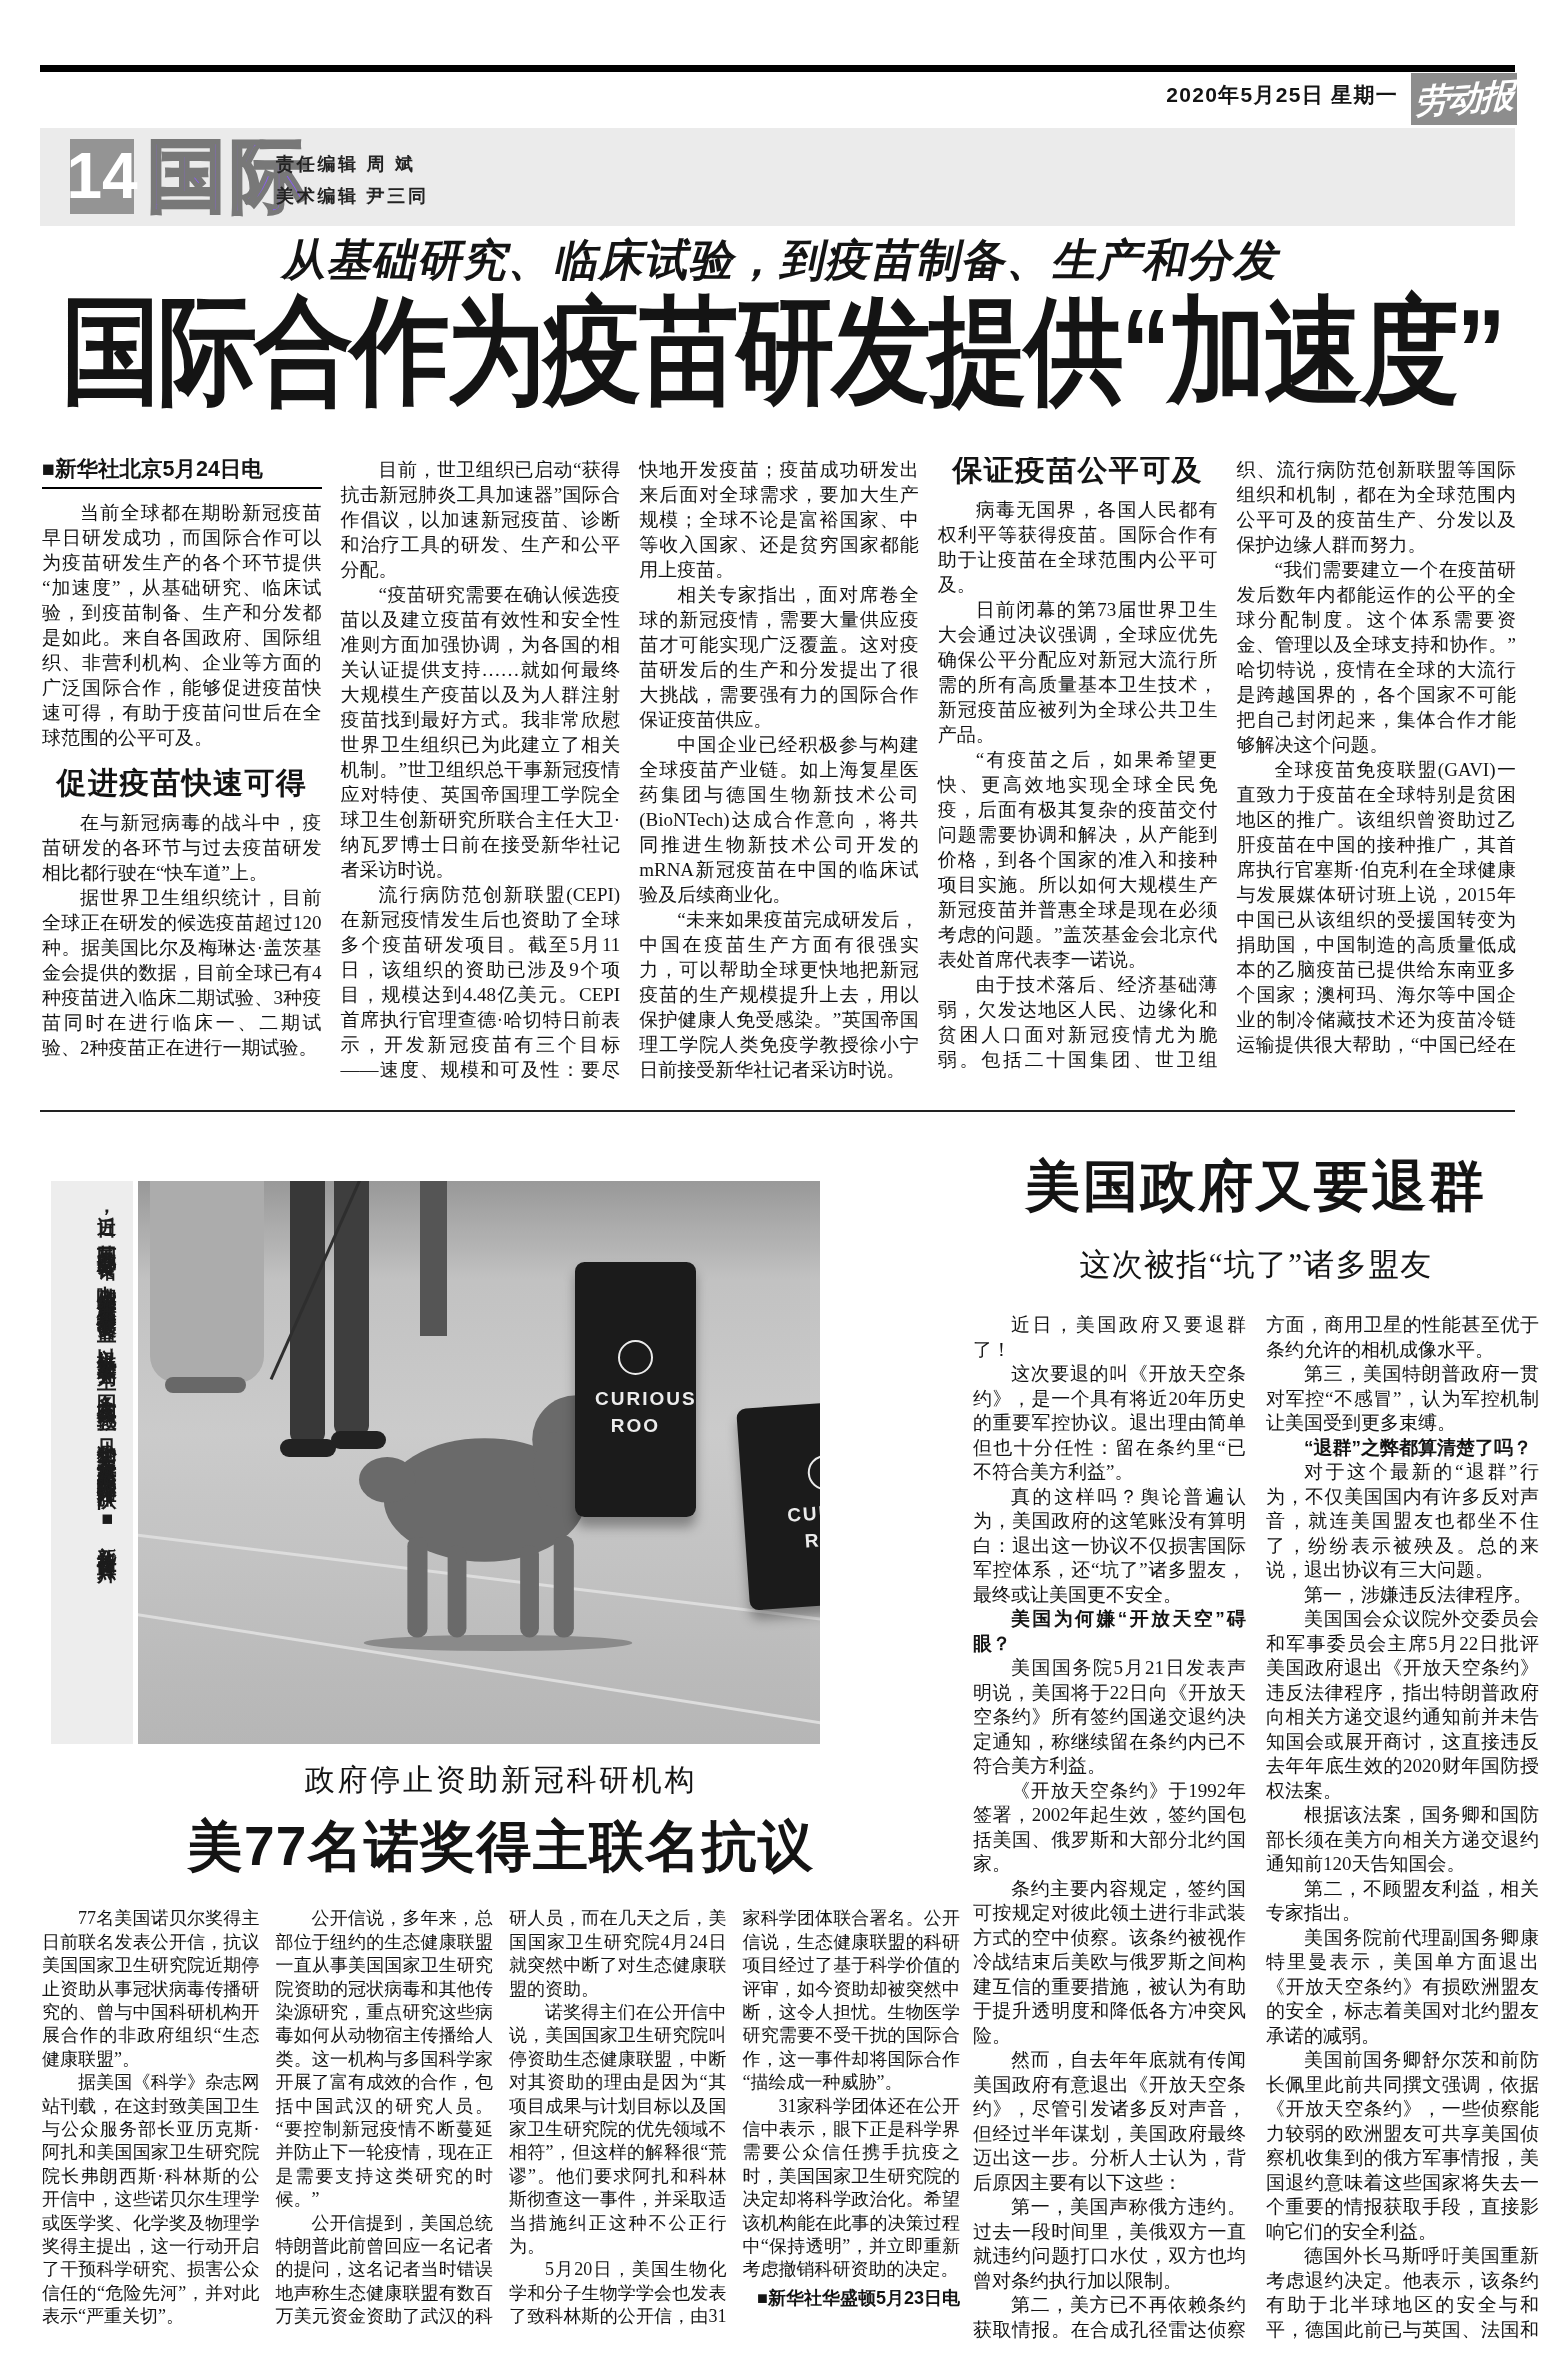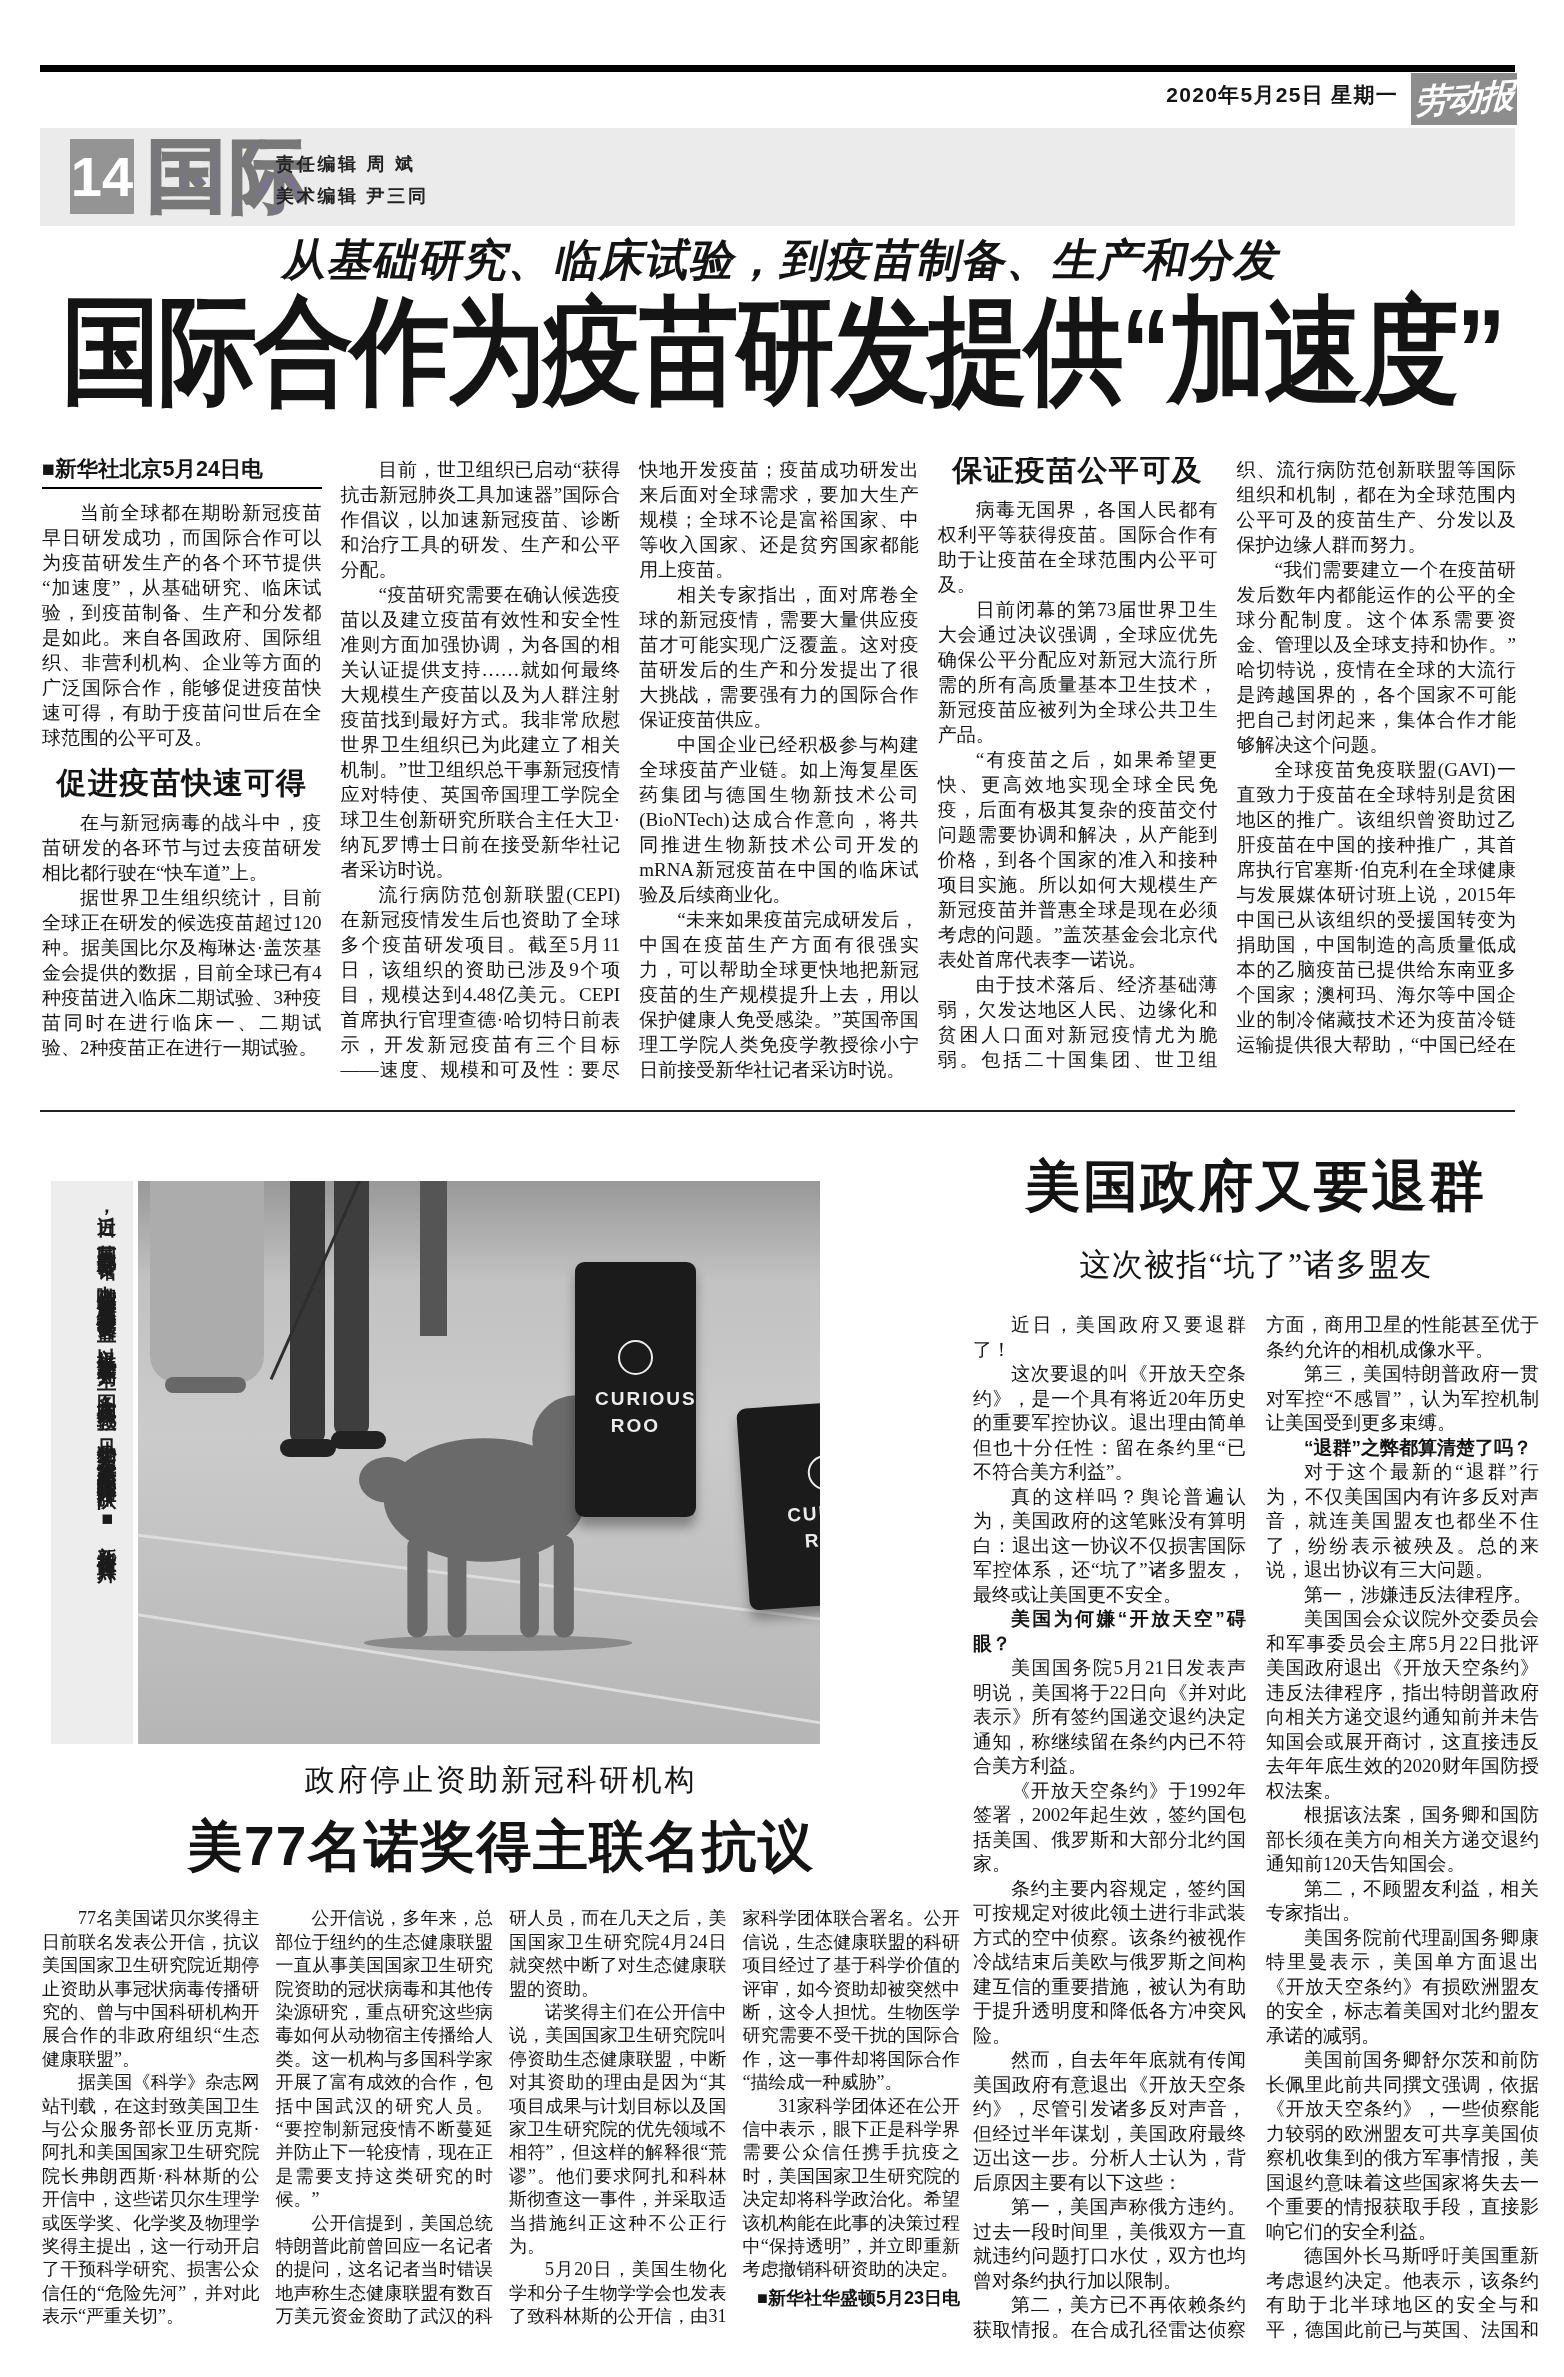--- a/index.html
+++ b/index.html
@@ -13,21 +13,21 @@
 
   
   .top-rule{left:40px;top:65px;width:1475px;height:7.4px;background:#000;}
   .issue-date{top:81px;right:167px;font-size:21px;font-weight:700;letter-spacing:1.3px;}
   .logo-box{left:1411px;top:73px;width:106px;height:52px;background:#8d8d8d;
             display:flex;align-items:center;justify-content:center;}
   .logo-text{color:#fff;font-size:34px;font-weight:700;font-style:italic;
              transform:rotate(-4deg) skewX(-6deg);letter-spacing:-1.3px;}
   .section-band{left:40px;top:128px;width:1475px;height:98px;background:#ebebeb;}
   .page-num{left:30px;top:10.7px;width:64px;height:75px;background:#949494;color:#fff;
-            font-size:56px;font-weight:800;display:flex;align-items:center;justify-content:center;}
+            font-size:64px;font-weight:800;display:flex;align-items:center;justify-content:center;}
   .section-name{left:107px;top:1.3px;font-size:79px;font-weight:800;line-height:94px;
                 color:#8b5cf6;-webkit-text-stroke:2.7px #787878;letter-spacing:4px;}
   .editor-line{left:236px;font-size:18px;font-weight:700;letter-spacing:2.7px;color:#222;}
   .editor-1{top:24px;} .editor-2{top:56px;}
 
   
   .lead-kicker{left:0;top:231px;width:100%;text-align:center;font-size:44px;font-weight:600;
                transform:skewX(-12deg);letter-spacing:1.3px;}
   .lead-headline{left:0;top:274px;width:100%;text-align:center;font-size:99px;font-weight:900;
                  letter-spacing:-2.7px;transform:scaleY(1.18);transform-origin:top center;
@@ -176,21 +176,21 @@
 </div>
 
 <div class="abs us-article">
   <h2 class="us-headline">美国政府又要退群</h2>
   <div class="us-subhead">这次被指“坑了”诸多盟友</div>
   <div class="us-body article-body">
       <p class="para">近日，美国政府又要退群了！</p>
       <p class="para">这次要退的叫《开放天空条约》，是一个具有将近20年历史的重要军控协议。退出理由简单但也十分任性：留在条约里“已不符合美方利益”。</p>
       <p class="para">真的这样吗？舆论普遍认为，美国政府的这笔账没有算明白：退出这一协议不仅损害国际军控体系，还“坑了”诸多盟友，最终或让美国更不安全。</p>
       <p class="q">美国为何嫌“开放天空”碍眼？</p>
-      <p class="para">美国国务院5月21日发表声明说，美国将于22日向《并对此表示》所有签约国递交退约决定通知，称继续留在条约内已不符合美方利益。</p>
+      <p class="para">美国国务院5月21日发表声明说，美国将于22日向《开放天空条约》所有签约国递交退约决定通知，称继续留在条约内已不符合美方利益。</p>
       <p class="para">《开放天空条约》于1992年签署，2002年起生效，签约国包括美国、俄罗斯和大部分北约国家。</p>
       <p class="para">条约主要内容规定，签约国可按规定对彼此领土进行非武装方式的空中侦察。该条约被视作冷战结束后美欧与俄罗斯之间构建互信的重要措施，被认为有助于提升透明度和降低各方冲突风险。</p>
       <p class="para">然而，自去年年底就有传闻美国政府有意退出《开放天空条约》，尽管引发诸多反对声音，但经过半年谋划，美国政府最终迈出这一步。分析人士认为，背后原因主要有以下这些：</p>
       <p class="para">第一，美国声称俄方违约。过去一段时间里，美俄双方一直就违约问题打口水仗，双方也均曾对条约执行加以限制。</p>
       <p class="para">第二，美方已不再依赖条约获取情报。在合成孔径雷达侦察方面，商用卫星的性能甚至优于条约允许的相机成像水平。</p>
       <p class="para">第三，美国特朗普政府一贯对军控“不感冒”，认为军控机制让美国受到更多束缚。</p>
       <p class="q">“退群”之弊都算清楚了吗？</p>
       <p class="para">对于这个最新的“退群”行为，不仅美国国内有许多反对声音，就连美国盟友也都坐不住了，纷纷表示被殃及。总的来说，退出协议有三大问题。</p>
       <p class="para">第一，涉嫌违反法律程序。</p>
       <p class="para">美国国会众议院外交委员会和军事委员会主席5月22日批评美国政府退出《开放天空条约》违反法律程序，指出特朗普政府向相关方递交退约通知前并未告知国会或展开商讨，这直接违反去年年底生效的2020财年国防授权法案。</p>

